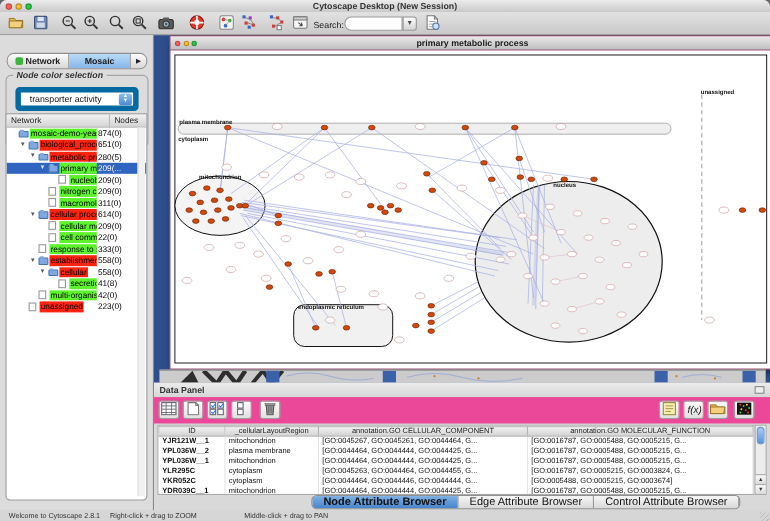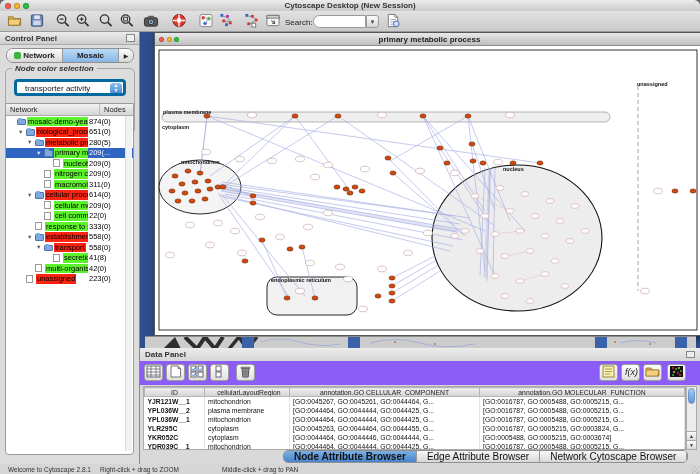--- a/index.html
+++ b/index.html
@@ -30,21 +30,21 @@
   .cp-header{position:absolute;left:0;top:0;width:100%;height:13px;background:linear-gradient(#ececec,#cdcdcd);border-bottom:1px solid #aaa;}
   .cp-header .t{position:absolute;left:5px;top:2px;font-size:8px;font-weight:bold;color:#333;}
   .cp-float{position:absolute;right:4px;top:2px;width:9px;height:8px;border:1px solid #888;background:#eee;}
   .cp-tabs{position:absolute;left:6px;top:16px;width:128px;height:15px;display:flex;border:1px solid #8f8f8f;border-radius:7px;overflow:hidden;background:#ddd;}
   .cp-tab{flex:1;font-size:8px;font-weight:bold;color:#222;text-align:center;line-height:14px;background:linear-gradient(#fcfcfc,#d7d7d7);border-right:1px solid #9a9a9a;white-space:nowrap;overflow:hidden;}
   .cp-tab.sel{background:linear-gradient(#badbf7,#87b6e8);}
   .cp-tab .net-ico{display:inline-block;width:7px;height:7px;background:#3db53d;border-radius:2px;margin-right:2px;vertical-align:-1px;}
   .cp-tab-arrow{width:14px;font-size:6px;line-height:14px;text-align:center;background:linear-gradient(#fcfcfc,#d7d7d7);color:#222;}
   .groupbox{position:absolute;left:5px;top:36px;width:130px;height:66px;border:1px solid #a5a5a5;border-radius:5px;}
   .groupbox .glabel{position:absolute;left:6px;top:-5px;background:#dcdcdc;padding:0 3px;font-size:8px;font-weight:bold;color:#333;font-style:italic;}
-  .combo{position:absolute;left:8px;top:10px;width:112px;height:17px;background:#fff;border:3px solid #0369a1;border-radius:4px;font-size:8px;line-height:13px;padding-left:8px;color:#111;white-space:nowrap;overflow:hidden;}
+  .combo{position:absolute;left:8px;top:10px;width:112px;height:22px;background:#fff;border:5px solid #0369a1;border-radius:4px;font-size:8px;line-height:13px;padding-left:8px;color:#111;white-space:nowrap;overflow:hidden;}
   .combo-step{position:absolute;right:1px;top:1px;width:12px;height:11px;background:linear-gradient(#8cc0f0,#4a87d4);border-radius:3px;color:#fff;font-size:5px;line-height:5px;text-align:center;}
   .checkrow{position:absolute;left:10px;top:33px;height:12px;font-size:8px;color:#111;}
   .checkbox{display:inline-block;width:10px;height:10px;background:linear-gradient(#9ecbf5,#4d8ad8);border:1px solid #3a6cb0;border-radius:2px;color:#fff;font-size:8px;line-height:10px;text-align:center;vertical-align:-2px;margin-right:4px;}
 
   .treebox{position:absolute;left:5px;top:71px;width:129px;height:352px;background:#fff;border:1px solid #9b9b9b;border-radius:0 0 4px 4px;overflow:hidden;}
   .tree-header{position:absolute;left:0;top:0;width:100%;height:12px;background:linear-gradient(#f2f2f2,#d5d5d5);border-bottom:1px solid #aaa;font-size:7.5px;color:#222;}
   .tree-header .c1{position:absolute;left:4px;top:1px;}
   .tree-header .c2{position:absolute;left:98px;top:1px;}
   .tree-header .div{position:absolute;left:93px;top:0;width:1px;height:12px;background:#bbb;}
   .tree-rows{position:absolute;left:0;top:12px;width:100%;}
@@ -73,21 +73,21 @@
 
   .bg-strip{position:absolute;left:5px;top:304px;width:551px;height:12px;background:#c9c9c9;border-top:1px solid #8c8c8c;overflow:hidden;}
   .bg-strip .bluechip{position:absolute;top:0;width:12px;height:12px;background:#3b62a8;}
   .bg-strip svg{position:absolute;left:0;top:0;}
 
   
   .data-panel{position:absolute;left:140px;top:348px;width:560px;height:116px;background:#d9d9d9;}
   .dp-header{position:absolute;left:0;top:0;width:100%;height:19px;background:linear-gradient(#ececec,#cdcdcd);border-bottom:1px solid #aaa;}
   .dp-header .t{position:absolute;left:5px;top:2px;font-size:8px;font-weight:bold;color:#333;}
   .dp-float{position:absolute;right:5px;top:3px;width:9px;height:7px;border:1px solid #888;background:#eee;}
-  .dp-toolbar{position:absolute;left:0;top:13px;width:100%;height:24px;background:#8b5cf6;}
+  .dp-toolbar{position:absolute;left:0;top:13px;width:100%;height:24px;background:#ec4899;}
   .dbtn{position:absolute;top:3px;width:19px;height:17px;background:linear-gradient(#fdfdfd,#e0e0e0);border:1px solid #9e9e9e;border-radius:3px;padding:0;}
   .dbtn svg{width:15px;height:13px;}
   .dtable-wrap{position:absolute;left:3px;top:38px;width:543px;height:64px;background:#fff;border:1px solid #aaa;overflow:hidden;}
   table.dtable{border-collapse:collapse;width:100%;table-layout:fixed;}
   .dtable th{height:9px;background:linear-gradient(#f0f0f0,#d2d2d2);border:1px solid #b5b5b5;font-size:6.8px;font-weight:normal;color:#222;overflow:hidden;white-space:nowrap;padding:0 2px;}
   .dtable td{height:9px;font-size:6.8px;color:#111;border-right:1px solid #e4e4e4;padding:0 3px;white-space:nowrap;overflow:hidden;}
   .dtable td.id{font-weight:bold;}
   .dscroll{position:absolute;right:3px;top:38px;width:11px;height:64px;background:#ececec;border:1px solid #aaa;}
   .dthumb{position:absolute;left:1px;top:1px;width:7px;height:16px;background:linear-gradient(#a9ccf5,#5b93dd);border-radius:4px;border:0.5px solid #6f93c4;}
   .darrow{position:absolute;left:0;width:9px;height:9px;background:linear-gradient(#fbfbfb,#dadada);border-top:1px solid #aaa;font-size:5px;text-align:center;line-height:9px;color:#333;}
@@ -189,24 +189,20 @@
     <span class="search-arrow">▾</span>
     <button class="tbtn" style="left:384px"><svg viewBox="0 0 16 16">
           <path d="M3 1.5h7l3 3v10H3z" fill="#fff" stroke="#777"></path>
           <path d="M10 1.5v3h3" fill="none" stroke="#777"></path>
           <path d="M5 7h6M5 9.5h6M5 12h4" stroke="#99a" stroke-width="0.9"></path>
           <circle cx="11.5" cy="11.5" r="3" fill="#cfe0f5" stroke="#4a6da8"></circle>
         </svg></button>
   </div>
 
   <div class="control-panel">
-    <div class="cp-header">
-      <span class="t">Control Panel</span>
-      <span class="cp-float"></span>
-    </div>
     <div class="cp-tabs">
       <div class="cp-tab"><span class="net-ico"></span><span>Network</span></div>
       <div class="cp-tab sel"><span>Mosaic</span></div>
       <div class="cp-tab-arrow">▶</div>
     </div>
     <div class="groupbox">
       <span class="glabel">Node color selection</span>
       <div class="combo">
         <span>transporter activity</span>
         <span class="combo-step">▲<br>▼</span>
@@ -283,21 +279,21 @@
           </div>
           <div class="trow">
             <span class="exp" style="left: 21px;">▼</span>
             <span class="fico" style="left: 29px;"></span>
             <span class="chip red" style="left: 39px; max-width: 43px;">establishment of lo</span>
             <span class="cnt">558(0)</span>
           </div>
           <div class="trow">
             <span class="exp" style="left: 30px;">▼</span>
             <span class="fico" style="left: 38px;"></span>
-            <span class="chip red" style="left: 48px; max-width: 34px;">transport</span>
+            <span class="chip red" style="left: 48px; max-width: 34px;">cellular</span>
             <span class="cnt">558(0)</span>
           </div>
           <div class="trow">
             <span class="dico" style="left: 47px;"></span>
             <span class="chip green" style="left: 57px; max-width: 25px;">secretion</span>
             <span class="cnt">41(8)</span>
           </div>
           <div class="trow">
             <span class="dico" style="left: 29px;"></span>
             <span class="chip green" style="left: 39px; max-width: 43px;">multi-organism pro</span>
@@ -623,21 +619,21 @@
       </table>
     </div>
     <div class="dscroll">
       <span class="dthumb"></span>
       <span class="darrow" style="bottom:9px">▲</span>
       <span class="darrow" style="bottom:0">▼</span>
     </div>
     <div class="dp-tabs" id="dp-tabs">
         <div class="dp-tab sel">Node Attribute Browser</div>
         <div class="dp-tab">Edge Attribute Browser</div>
-        <div class="dp-tab">Network Cytoscape Browser</div>
+        <div class="dp-tab">Control Attribute Browser</div>
       </div>
   </div>
 
   <div class="statusbar">
     <span style="left:8px">Welcome to Cytoscape 2.8.1</span>
     <span style="left:100px">Right-click + drag to ZOOM</span>
     <span style="left:222px">Middle-click + drag to PAN</span>
     <span class="grip"></span>
   </div>
 </div>

